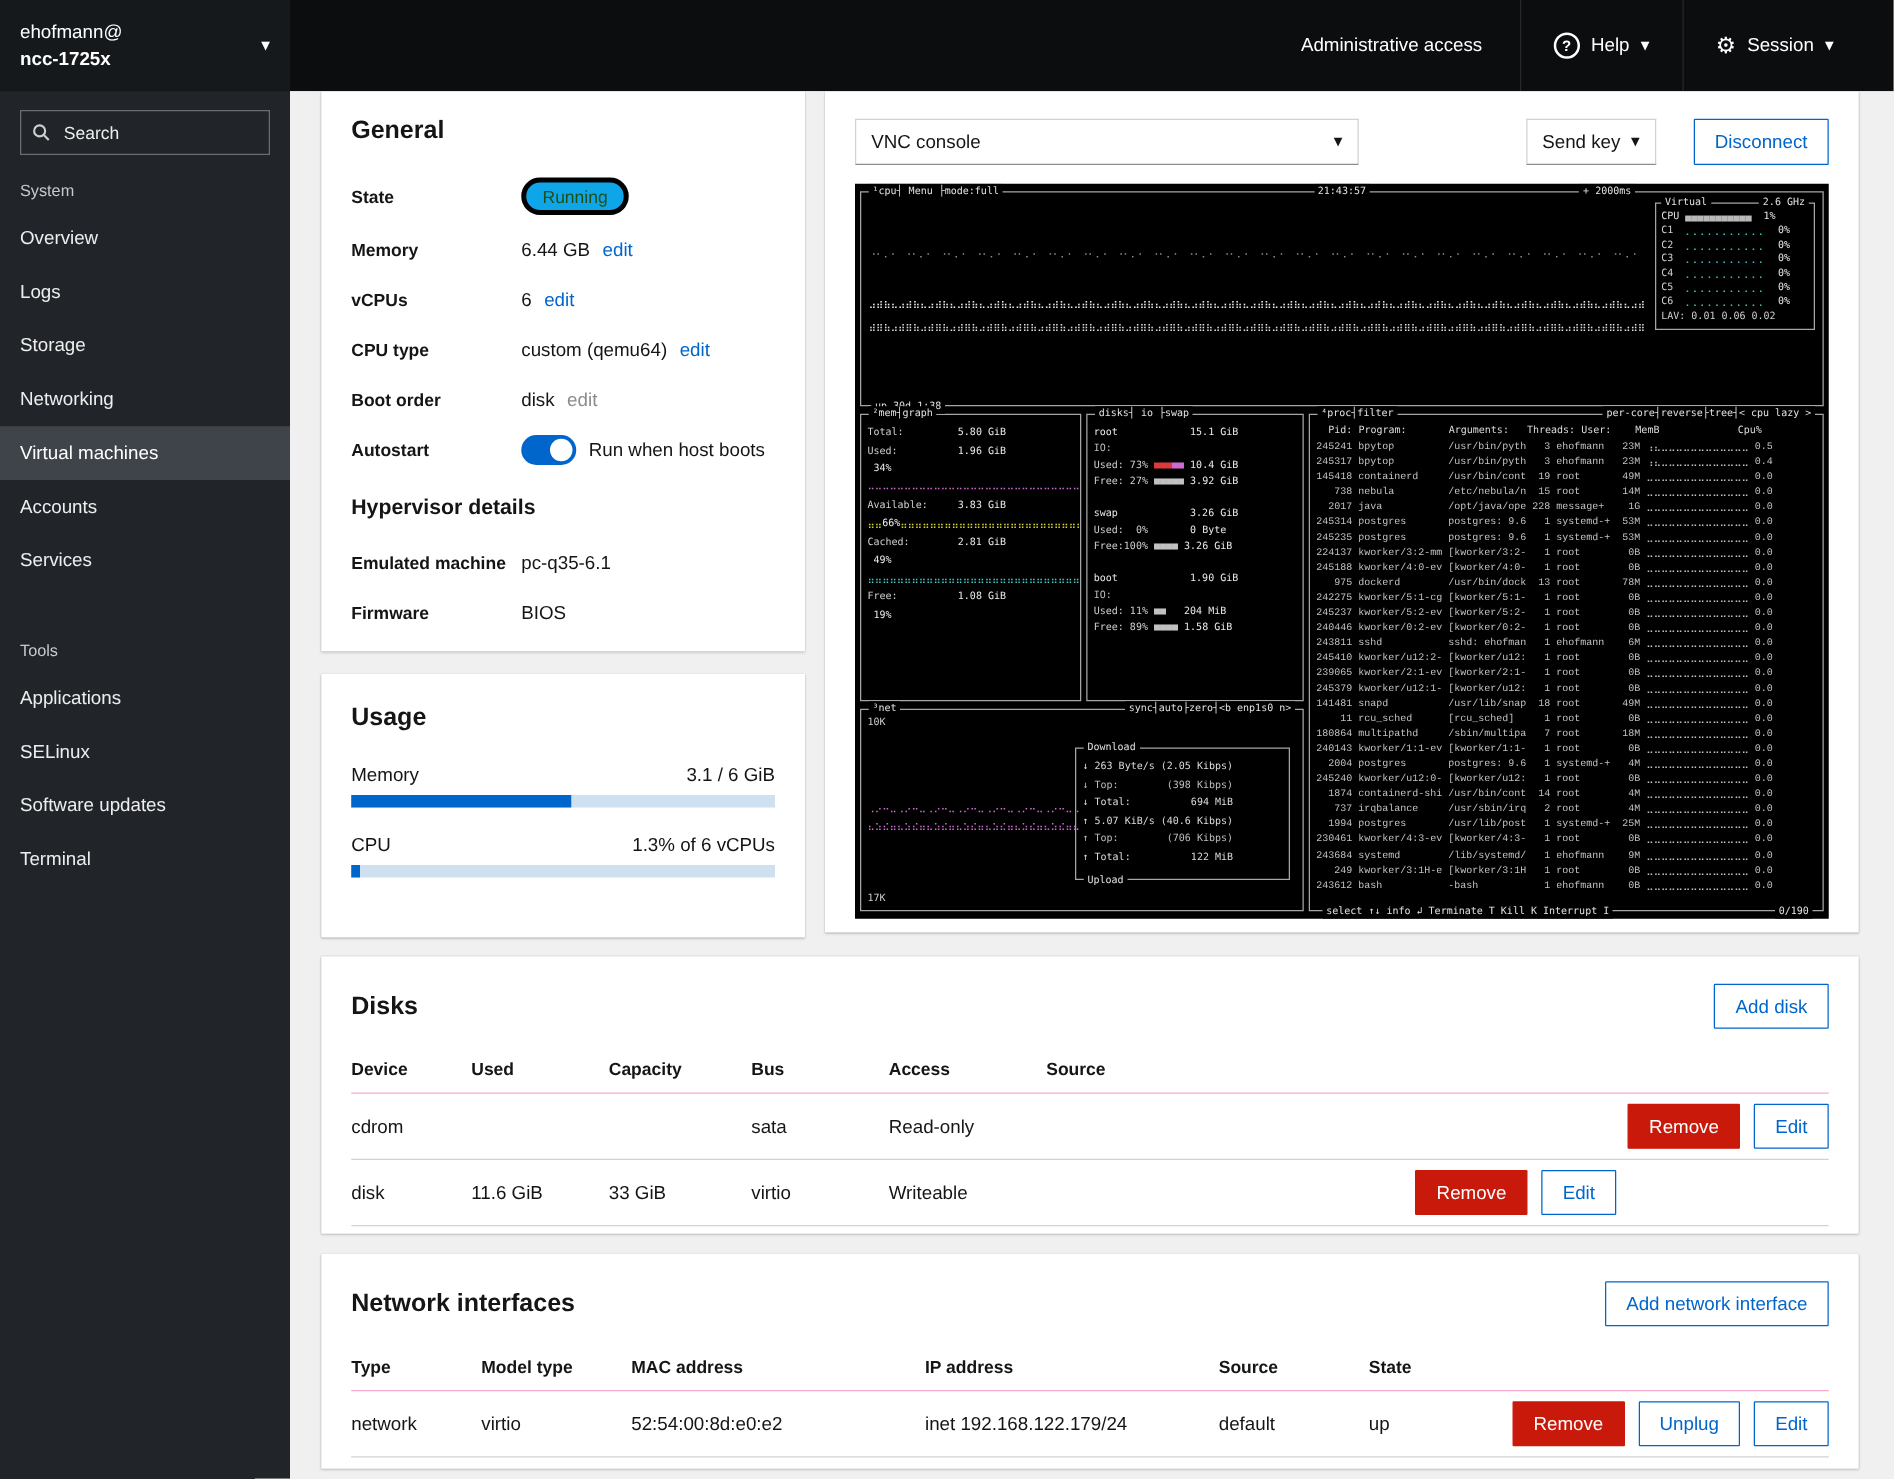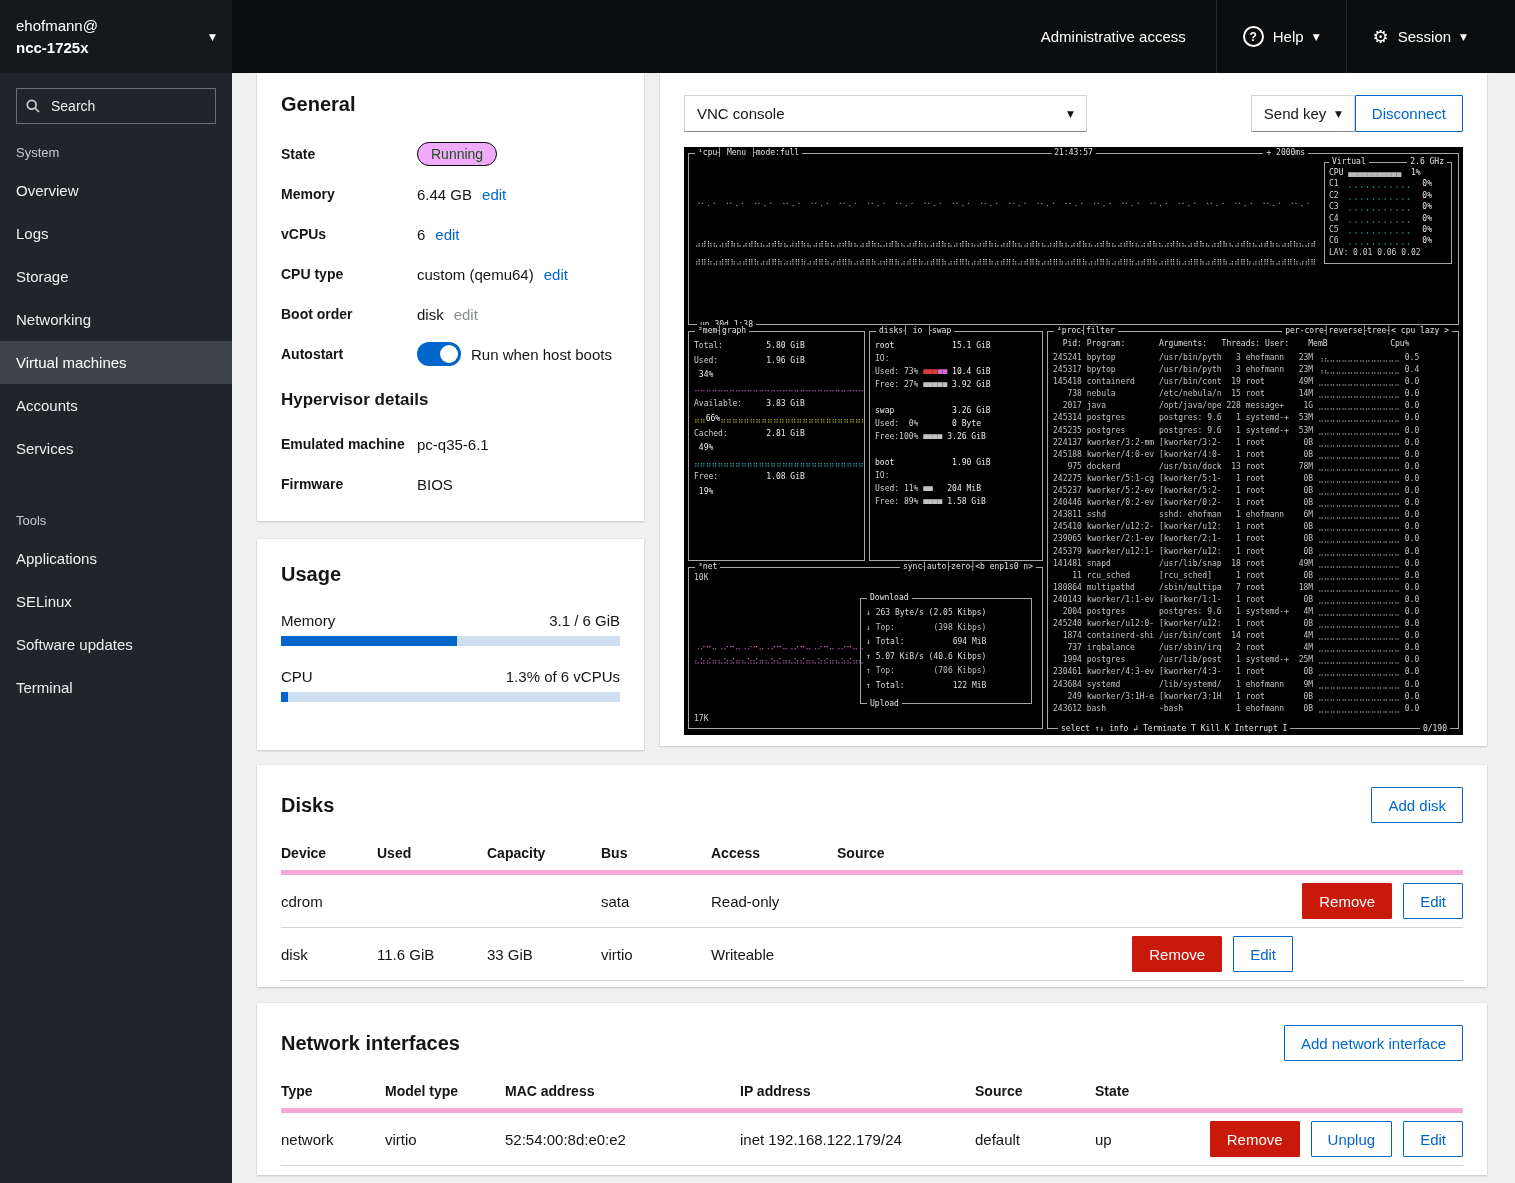--- a/index.html
+++ b/index.html
@@ -37,41 +37,41 @@
 .row1 { display:flex; gap:16px; }
 .col-left { width:387px; min-width:387px; display:flex; flex-direction:column; gap:18px; }
 .card { background:#fff; box-shadow:0 1px 2px rgba(3,3,3,.15), 0 0 1px rgba(3,3,3,.2); }
 .card-title { font-size:20px; font-weight:700; }
 
 .card-general { padding:20px 24px; height:448px; }
 .card-general .card-title { margin-bottom:26px; }
 .field { display:flex; align-items:center; margin-bottom:16px; min-height:24px; }
 .flabel { width:136px; min-width:136px; font-size:14px; font-weight:700; }
 .fvalue { font-size:15px; display:flex; align-items:center; gap:10px; }
-.pill { border:1px solid #000000; background:#f0abfc; color:#1e4f18; border-radius:30px; padding:3px 13px; font-size:14px; }
+.pill { border:4px solid #000000; background:#0ea5e9; color:#1e4f18; border-radius:30px; padding:3px 13px; font-size:14px; }
 .edit-link { color:#0066cc; cursor:pointer; text-decoration:none; font-size:15px; }
 .edit-link.muted { color:#8a8d90; }
 .toggle { width:44px; height:24px; min-width:44px; border-radius:12px; background:#0066cc; position:relative; cursor:pointer; }
 .toggle::after { content:""; position:absolute; right:3px; top:3px; width:18px; height:18px; border-radius:50%; background:#fff; }
 .sub-title { font-size:17px; font-weight:700; margin:24px 0 22px; }
 
 .card-usage { padding:24px 24px; height:211px; }
 .card-usage .card-title { margin-bottom:26px; }
 .usage-row { margin-bottom:22px; }
 .usage-top { display:flex; justify-content:space-between; font-size:15px; margin-bottom:7px; }
 .progress { height:10px; background:#cfe0f0; }
 .progress-fill { height:100%; background:#0066cc; }
 
 
 .card-console { flex:1; min-width:0; height:673px; padding:22px 24px; }
 .console-controls { display:flex; justify-content:space-between; align-items:flex-end; }
 .pf-select { height:37px; border:1px solid #d2d2d2; border-bottom-color:#8a8d90; display:flex; align-items:center; justify-content:space-between; padding:0 12px; font-size:15px; cursor:pointer; background:#fff; }
 .console-select { width:403px; }
 .sendkey { width:104px; }
-.controls-right { display:flex; gap:0; align-items:center; }
+.controls-right { display:flex; gap:30px; align-items:center; }
 .btn { font-size:15px; height:37px; padding:0 16px; cursor:pointer; background:#fff; border:1px solid #0066cc; color:#0066cc; font-family:inherit; border-radius:1px; }
 .btn-danger { background:#c9190b; border-color:#c9190b; color:#fff; }
 
 
 .terminal { position:relative; margin-top:15px; height:588px; background:#000; font-family:"DejaVu Sans Mono",monospace; font-size:8px; line-height:12px; color:#c8c8c8; overflow:hidden; }
 .tpanel { position:absolute; border:1px solid #a6a6a6; }
 .tlabel { position:absolute; top:-7px; background:#000; padding:0 3px; white-space:nowrap; color:#e2e2e2; z-index:2; }
 .tlabel.bottom { top:auto; bottom:-7px; }
 .tlabel.center { left:50%; transform:translateX(-50%); }
 .tlines { white-space:pre; overflow:hidden; height:100%; padding:5px 5px; }
@@ -84,30 +84,30 @@
 .tpanel.disksp { left:185px; top:184px; width:174px; height:230px; }
 .disks-lines { line-height:13px; padding-top:7px; }
 .tpanel.net { left:4px; top:420px; width:355px; height:162px; }
 .net-scale { position:absolute; left:5px; color:#cfcfcf; }
 .net-scale.top { top:4px; } .net-scale.bottom { bottom:3px; }
 .net-graph { position:absolute; left:5px; top:74px; width:170px; padding:0; white-space:pre; overflow:hidden; }
 .netbox { position:absolute; right:10px; top:30px; width:172px; height:106px; border:1px solid #a6a6a6; }
 .netbox .tlines { line-height:14.5px; padding:7px 5px; }
 .tpanel.proc { left:363px; top:184px; right:4px; height:398px; }
 .proc-header { white-space:pre; padding:6px 5px 0; color:#dcdcdc; overflow:hidden; }
-.proc-rows { line-height:12.1px; padding-top:2px; color:#c2c2c2; height:calc(100% - 20px); }
+.proc-rows { line-height:12.1px; padding-top:2px; color:#c2c2c2; height:calc(100% - 20px);font-family:Liberation Mono, monospace; }
 
 
 .card-disks { margin-top:15px; padding:22px 24px 0; height:222px; }
 .card-network { margin-top:16px; padding:22px 24px 0; height:172px; }
 .card-head { display:flex; justify-content:space-between; align-items:center; margin-bottom:12px; }
 .trow { display:grid; align-items:center; border-bottom:1px solid #d2d2d2; font-size:15px; }
 .disks-grid { grid-template-columns:96px 110px 114px 110px 126px 1fr 170px; }
 .net-grid { grid-template-columns:104px 120px 235px 235px 120px 1fr 265px; }
-.thead { font-size:14px; font-weight:700; height:40px; border-bottom:5px solid #f9a8d4; }
+.thead { font-size:14px; font-weight:700; height:40px; border-bottom:1px solid #f9a8d4; }
 .tbody-row { height:53px; }
 .actions { display:flex; gap:11px; justify-content:flex-end; }
 .btn-sm { height:36px; }
 .src-label { display:inline-block; width:96px; font-weight:700; font-size:14px; }
 </style>
 </head>
 <body>
 
 <div class="app">
 

